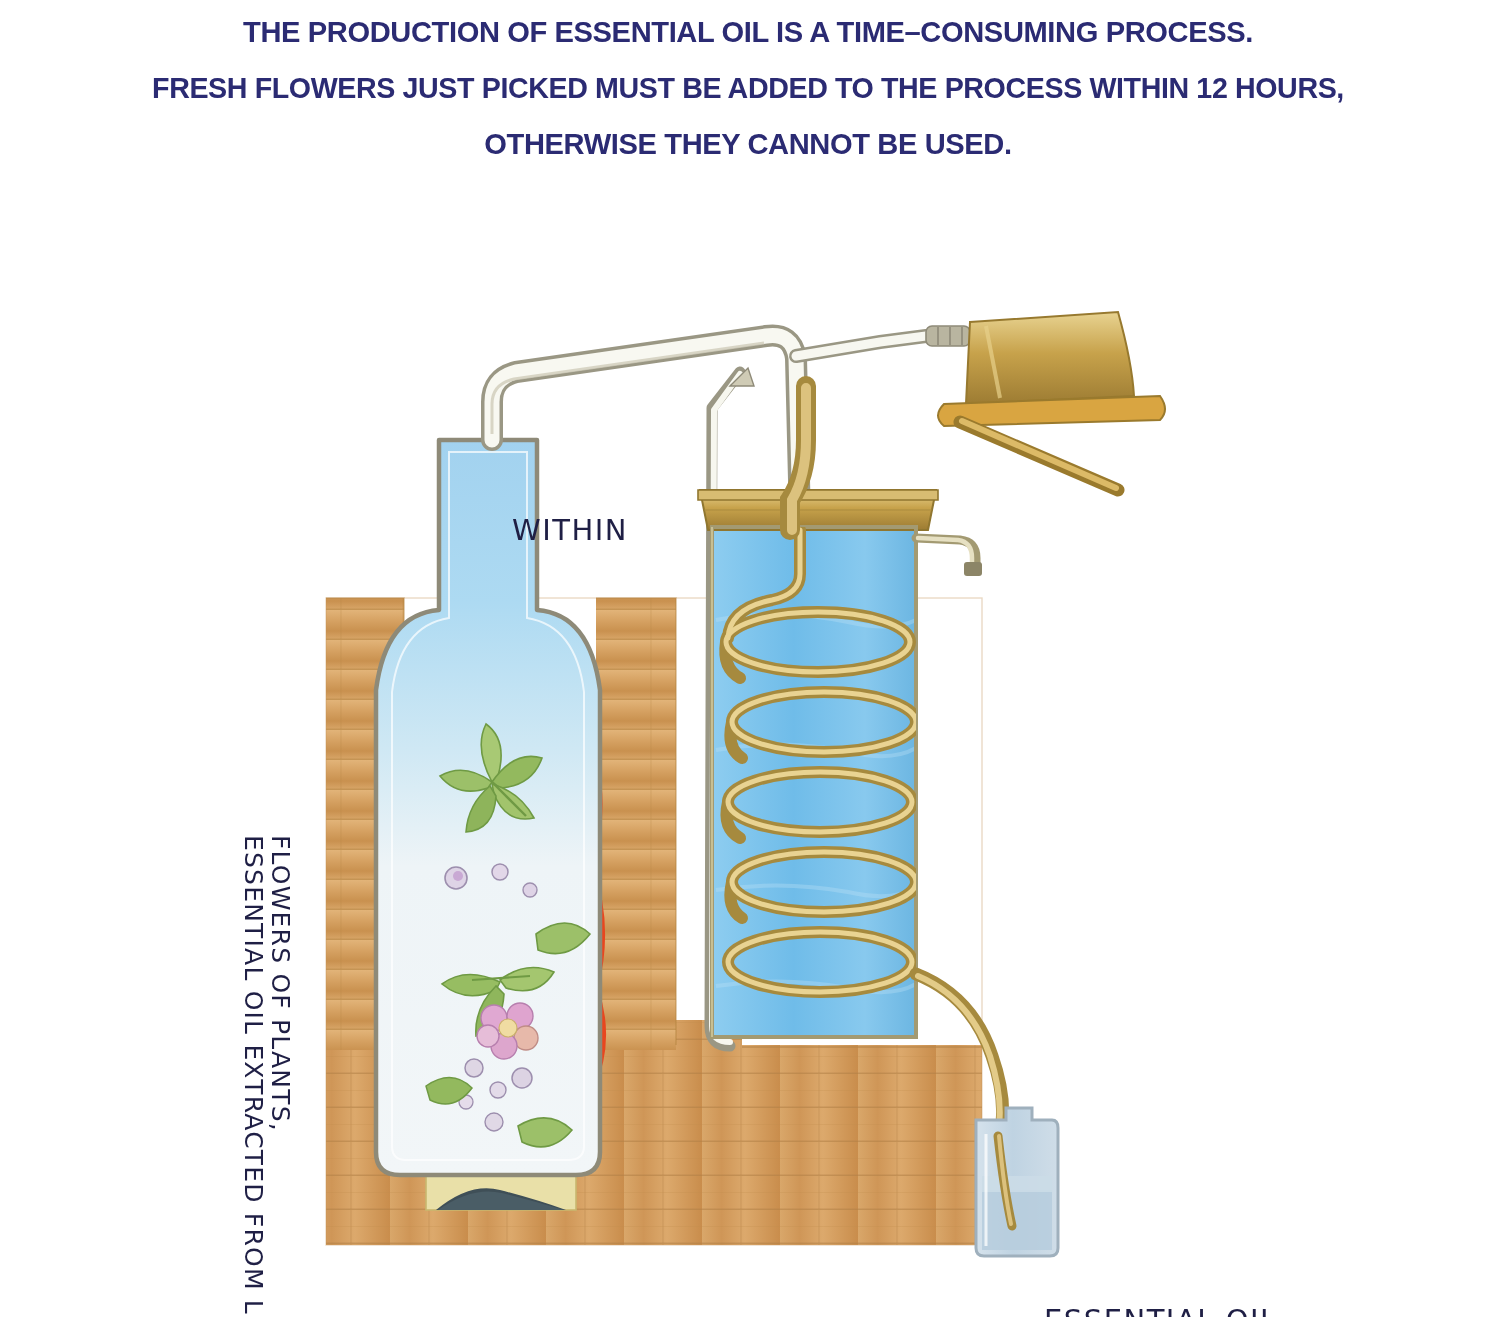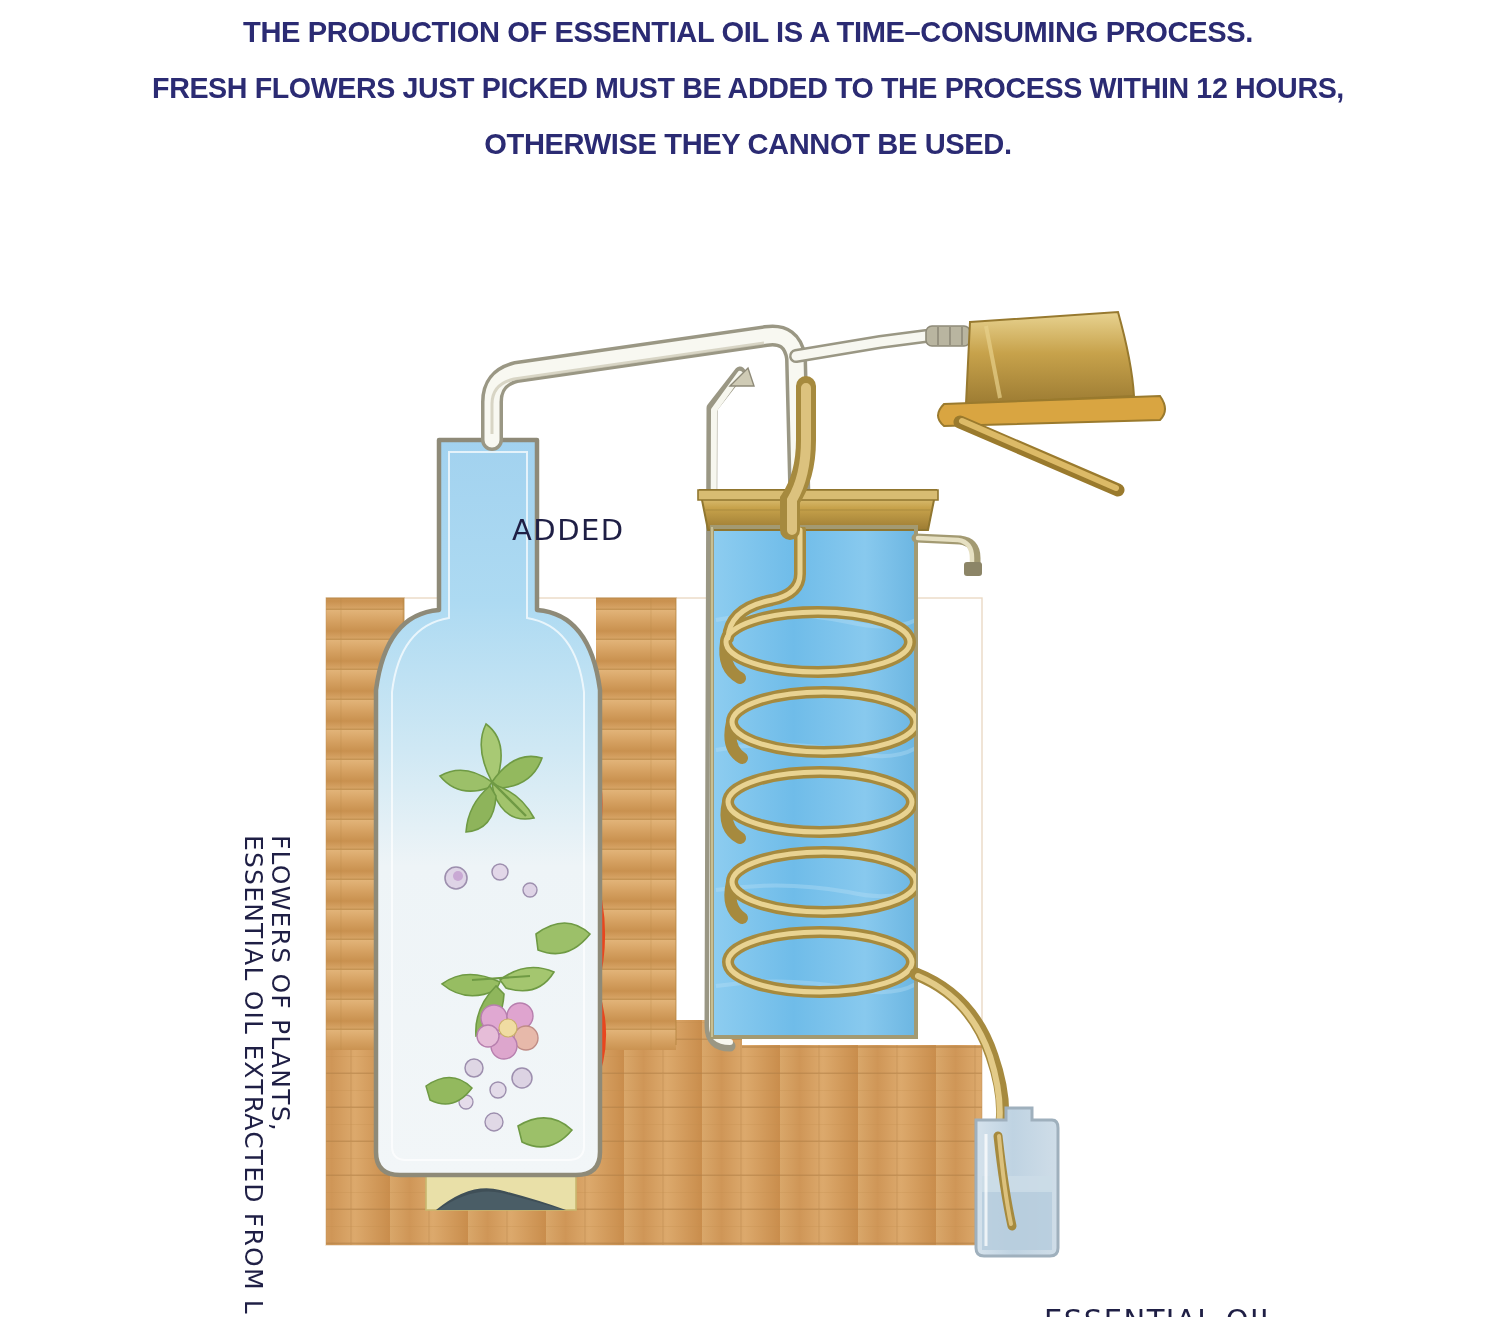--- a/index.html
+++ b/index.html
@@ -382,20 +382,20 @@
       <rect x="982" y="986" width="70" height="16" fill="#cbdbe7" opacity="0.9"></rect>
 
       <path d="M998,946 Q1004,1000 1012,1036" fill="none" stroke="#a68a3e" stroke-width="9" stroke-linecap="round"></path>
       <path d="M999,946 Q1004,1000 1011,1034" fill="none" stroke="#dcc17d" stroke-width="4" stroke-linecap="round"></path>
 
       <line x1="986" y1="944" x2="986" y2="1056" stroke="#ffffff" stroke-width="3" opacity="0.75"></line>
     </g>
 
   </svg>
 
-  <div class="lbl" id="label-steam">ADDED</div>
+  <div class="lbl" id="label-steam">WITHIN</div>
 
   <div class="lbl" id="label-eo">ESSENTIAL OIL</div>
 
   <div class="vlbl" id="label-flowers">FLOWERS OF PLANTS,</div>
 
   <div class="vlbl" id="label-extract">ESSENTIAL OIL EXTRACTED FROM LEAVES</div>
 </div>
 
 </body></html>

